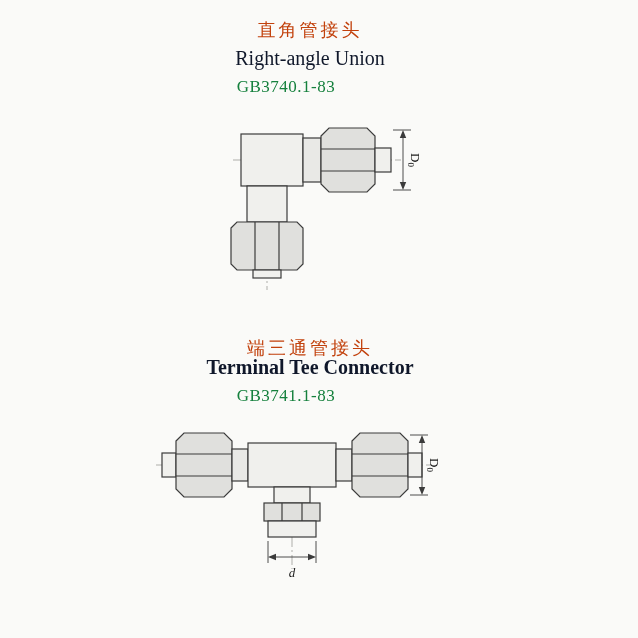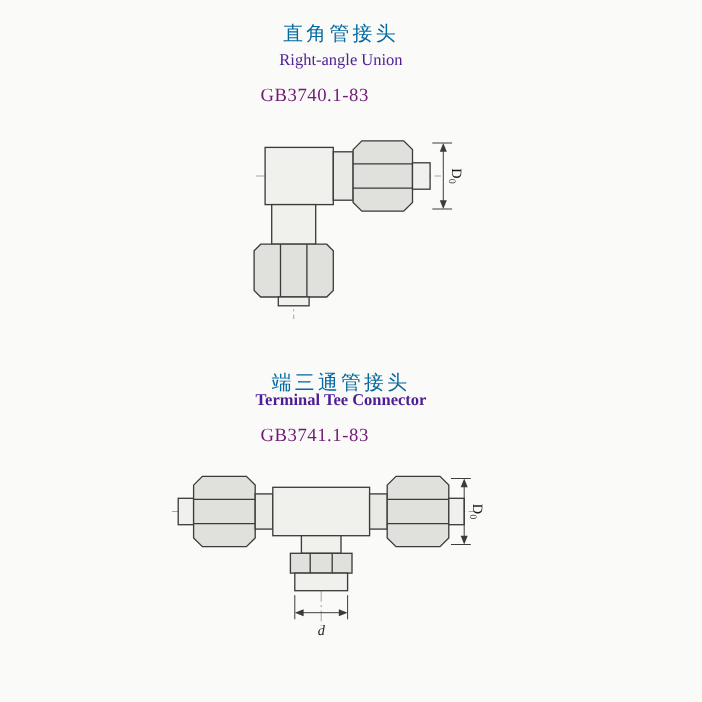--- a/index.html
+++ b/index.html
@@ -5,23 +5,23 @@
   html, body { margin: 0; padding: 0; }
   body {
     width: 638px; height: 638px;
     background: #fafaf8;
     position: relative;
     overflow: hidden;
     color: #1c1c1c;
     font-family: "Liberation Serif", serif;
   }
   .heading { position: absolute; left: 150px; width: 320px; text-align: center; }
-  .zh { font-family: "DejaVu Sans", sans-serif; font-size: 18px; letter-spacing: 3px; color: #0369a1; }
-  .en { font-family: "Liberation Serif", serif; font-size: 15px; color: #4c1d95; }
-  .gb { font-family: "Liberation Serif", serif; font-size: 17px; color: #701a75; transform: translateX(-24px); letter-spacing: 0.5px; }
+  .zh { font-family: "DejaVu Sans", sans-serif; font-size: 18px; letter-spacing: 3px; color: #c2410c; }
+  .en { font-family: "Liberation Serif", serif; font-size: 20px; color: #0f172a; }
+  .gb { font-family: "Liberation Serif", serif; font-size: 17px; color: #15803d; transform: translateX(-24px); letter-spacing: 0.5px; }
   .t1-zh { top: 18px; }
   .t1-en { top: 47px; }
   .t1-gb { top: 77px; }
   .t2-zh { top: 336px; }
   .t2-en { top: 356px; font-weight: bold; }
   .t2-gb { top: 386px; }
   svg.drawing { position: absolute; }
   #drawing1 { left: 203px; top: 108px; }
   #drawing2 { left: 156px; top: 417px; }
   .dim-text { font-family: "Liberation Serif", serif; font-size: 13px; fill: #1a1a1a; }

